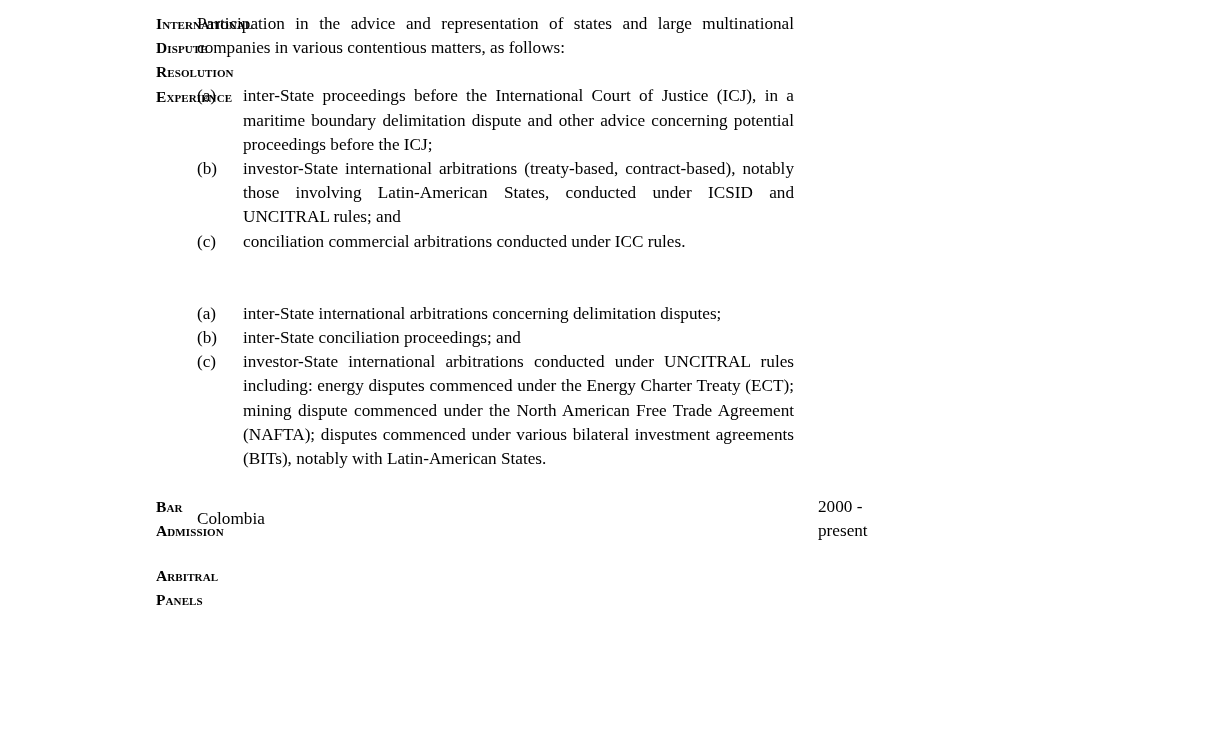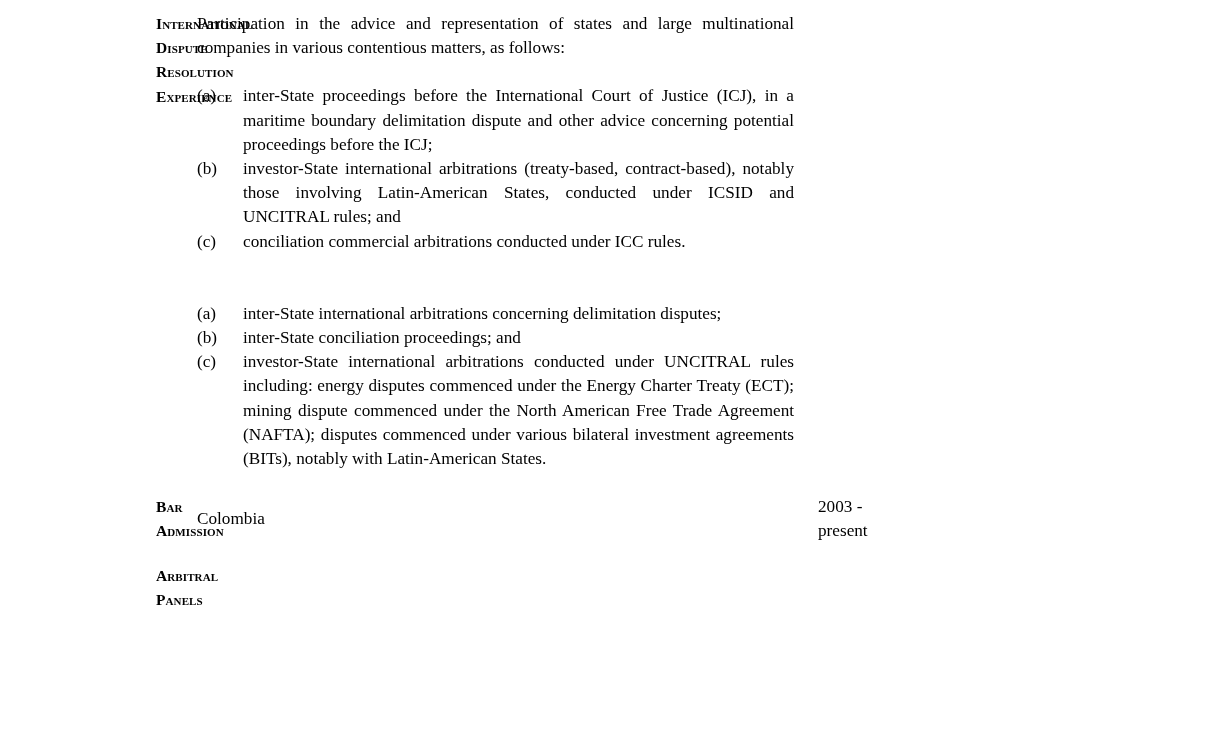--- a/index.html
+++ b/index.html
@@ -156,21 +156,21 @@
     <div class="spacer-24"></div>
 
     <div class="row footer-row">
       <div class="label-col">
         <div class="section-label sc">Bar Admission</div>
       </div>
       <div class="body-col">
         <div class="entry-text">Colombia</div>
       </div>
       <div class="date-col">
-        <div class="date-text">2003 - present</div>
+        <div class="date-text">2000 - present</div>
       </div>
     </div>
 
     <div class="spacer-20"></div>
 
     <div class="row footer-row">
       <div class="label-col">
         <div class="section-label sc">Arbitral Panels</div>
       </div>
     </div>

